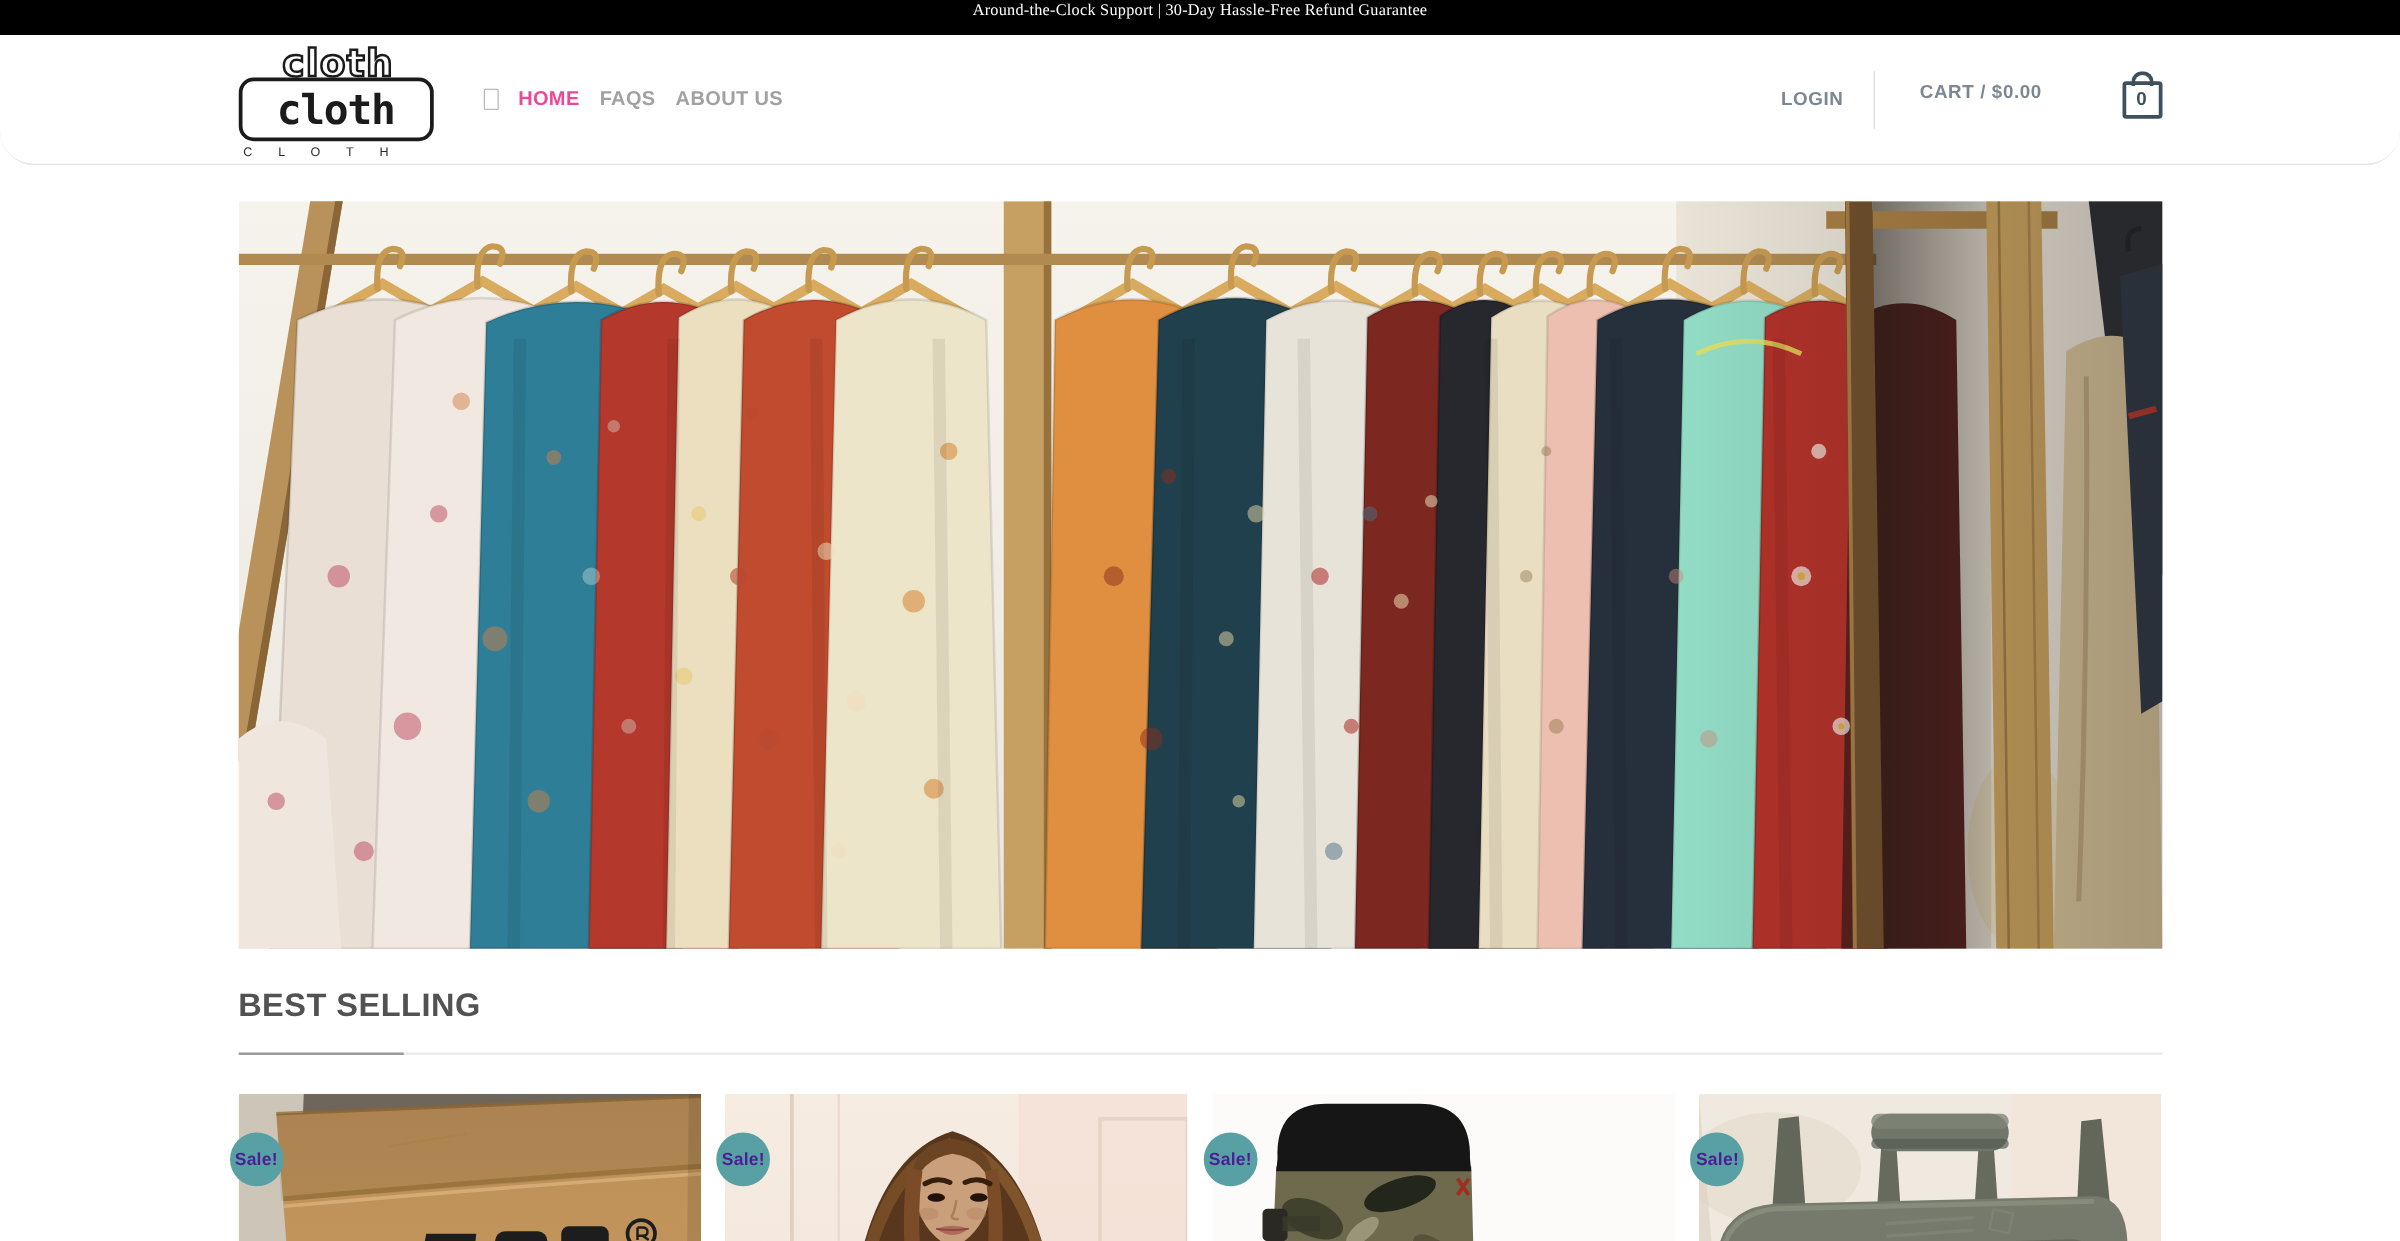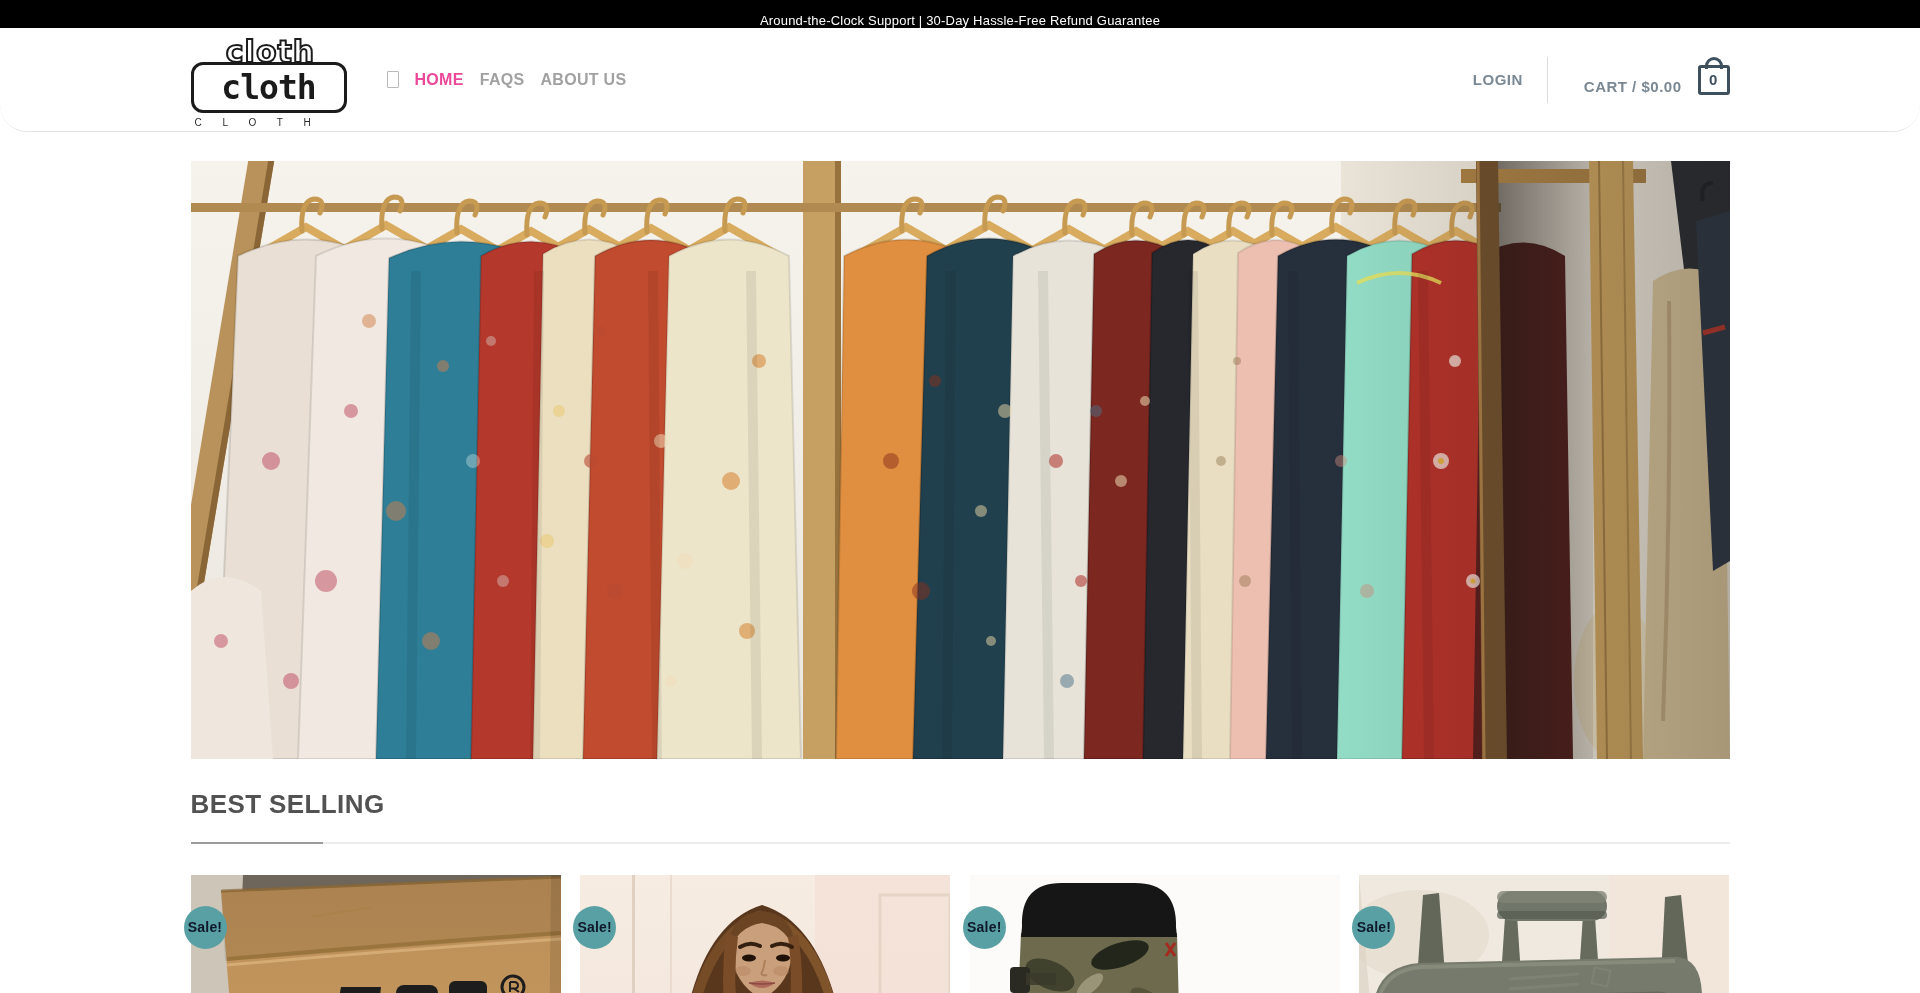--- a/index.html
+++ b/index.html
@@ -1,18 +1,18 @@
 <!DOCTYPE html>
 <html><head>
 <meta charset="utf-8">
 <style>
   html,body{margin:0;padding:0;overflow:hidden;}
   body{width:1920px;height:993px;background:#fff;font-family:"Liberation Sans",sans-serif;}
-  .topbar{height:28px;background:#000;color:#fff;display:flex;align-items:flex-end;justify-content:center;
-          font-size:13px;letter-spacing:.2px;}
+  .topbar{height:28px;background:#000;color:#fff;display:flex;align-items:flex-start;justify-content:center;
+          font-size:13px;letter-spacing:.2px;font-family:Liberation Serif, serif;}
   .site-header{height:103px;background:#fff;border-bottom:1px solid #e4e4e4;border-radius:27px;}
   .container{width:1539px;margin:0 auto;}
   .header-inner{display:flex;align-items:center;height:100%;}
   
   .logo{position:relative;width:160px;height:86px;margin-top:8px;cursor:pointer;flex:0 0 auto;}
   .logo-outline{position:absolute;top:-7px;left:50%;transform:translateX(-50%);z-index:2;
     font-family:"DejaVu Sans",sans-serif;font-weight:bold;font-size:30px;color:#fff;
     -webkit-text-stroke:2px #1b1b1b;letter-spacing:1px;}
   .logo-frame{position:absolute;top:21px;left:0;width:150px;height:45px;border:3px solid #1b1b1b;
     border-radius:12px;background:#fff;display:flex;align-items:center;justify-content:center;}
@@ -23,38 +23,38 @@
   
   .main-nav{display:flex;align-items:center;gap:16px;margin-left:36px;font-size:16px;font-weight:bold;letter-spacing:.3px;}
   .tofu-box{width:10px;height:15px;border:1.5px solid #b9b9b9;border-radius:1px;display:inline-block;cursor:pointer;}
   .nav-link{color:#a1a1a1;text-decoration:none;cursor:pointer;}
   .nav-link.active{color:#ec4899;}
   
   .account{margin-left:auto;display:flex;align-items:center;font-size:15px;font-weight:bold;
     color:#7a8893;letter-spacing:.5px;}
   .account a{color:#7a8893;text-decoration:none;cursor:pointer;margin-left:12px;}
   .v-divider{width:1px;height:46px;background:#dcdcdc;margin:0 24px;}
-  .cart-link{display:flex;align-items:flex-end;cursor:pointer;}
+  .cart-link{display:flex;align-items:flex-start;cursor:pointer;gap:48px;}
   .cart-bag{position:relative;width:26px;height:24px;border:3px solid #3e4f5d;border-radius:3px;margin-left:16px;
     display:flex;align-items:center;justify-content:center;font-size:15px;font-weight:bold;color:#3e4f5d;background:#fff;}
   .cart-bag::before{content:"";position:absolute;top:-11px;left:50%;transform:translateX(-50%);
     width:12px;height:9px;border:3px solid #3e4f5d;border-bottom:none;border-radius:10px 10px 0 0;}
   
   .hero{margin-top:29px;}
   .hero svg{display:block;}
   
   .section-title{margin-top:30px;font-size:26px;font-weight:bold;color:#525252;letter-spacing:.4px;}
   .title-underline{margin-top:14px;height:2px;background:#ececec;position:relative;}
   .title-underline::before{content:"";position:absolute;left:0;top:0;width:132px;height:2px;background:#9b9b9b;}
   
   .products{display:flex;justify-content:space-between;margin-top:31px;}
   .product{position:relative;width:370px;cursor:pointer;}
   .product-image{width:370px;height:370px;overflow:hidden;}
   .sale-badge{position:absolute;top:31px;left:-7px;width:43px;height:43px;border-radius:50%;
-    background:#58a0a3;color:#0f172a;display:flex;align-items:center;justify-content:center;
+    background:#58a0a3;color:#4c1d95;display:flex;align-items:center;justify-content:center;
     font-size:14px;font-weight:bold;z-index:3;letter-spacing:.2px;}
 </style>
 </head>
 <body>
 
 <div class="topbar">
   <span>Around-the-Clock Support | 30-Day Hassle-Free Refund Guarantee</span>
 </div>
 
 <header class="site-header">

